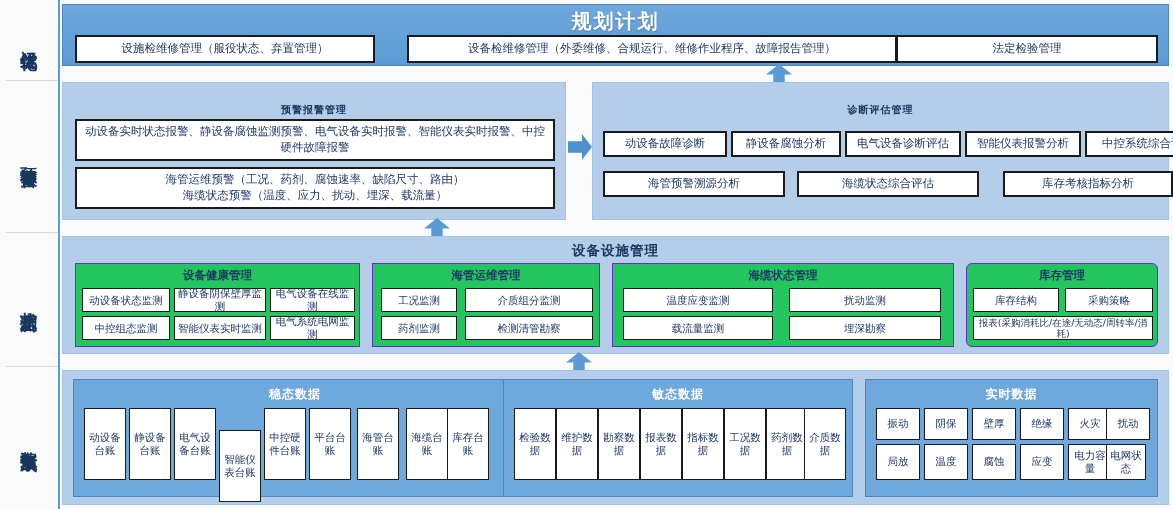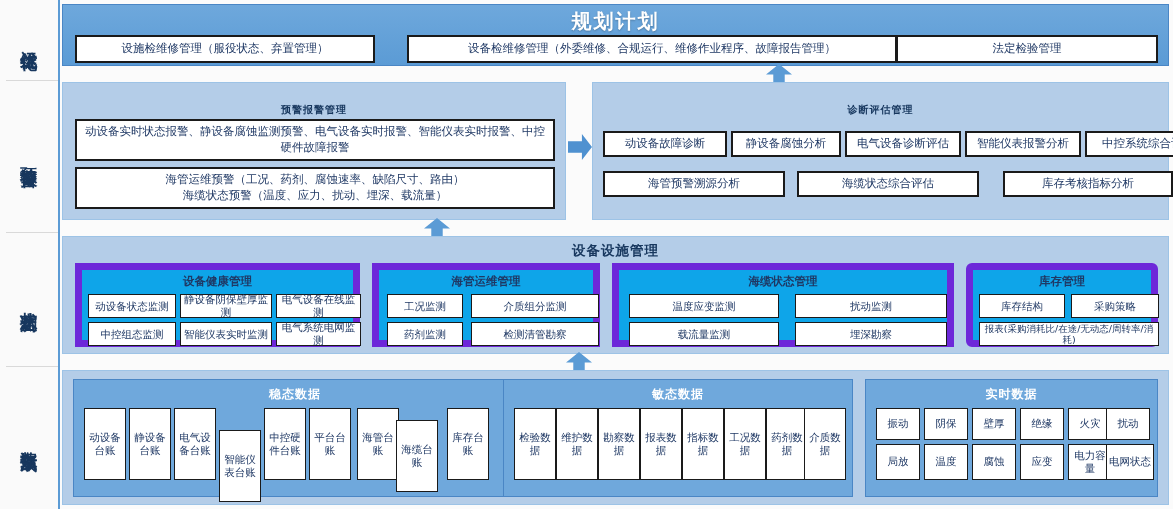--- a/index.html
+++ b/index.html
@@ -115,22 +115,22 @@
   #r2R-b2 { left: 204px; width: 182px; }
   #r2R-b3 { left: 398px; width: 170px; margin-left: 12px; }
 
   
   #row3 { left: 62px; top: 236px; width: 1107px; height: 118px; }
   #row3 .panel-title { top: 5px; font-size: 13.5px; }
 
   .subpanel {
     position: absolute;
     top: 26px;
-    background: #0ea5e9;
-    border: 7px solid #6d28d9;
+    background: #22c55e;
+    border: 1px solid #6d28d9;
   }
   .subpanel-title {
     position: absolute;
     left: 0; right: 0; top: 4px;
     text-align: center;
     color: #1f3864;
     font-size: 11.5px;
     font-weight: bold;
   }
   #sp1 { left: 12px;  width: 285px; height: 84px; }
@@ -321,21 +321,21 @@
 
     <div class="dgroup" id="dg1">
       <div class="dgroup-title">稳态数据</div>
       <div class="dcell tall" style="left:10px;">动设备台账</div>
       <div class="dcell tall" style="left:55px;">静设备台账</div>
       <div class="dcell tall" style="left:100px;">电气设备台账</div>
       <div class="dcell tall" style="left:145px;margin-top:22px;">智能仪表台账</div>
       <div class="dcell tall" style="left:190px;">中控硬件台账</div>
       <div class="dcell tall" style="left:235px;">平台台账</div>
       <div class="dcell tall" style="left:283px;">海管台账</div>
-      <div class="dcell tall" style="left:322px;margin-top:12px;">海缆台账</div>
+      <div class="dcell tall" style="left:332px;">海缆台账</div>
       <div class="dcell tall" style="left:373px;">库存台账</div>
     </div>
 
     <div class="dgroup" id="dg2">
       <div class="dgroup-title">敏态数据</div>
       <div class="dcell tall" style="left:10px;">检验数据</div>
       <div class="dcell tall" style="left:52px;">维护数据</div>
       <div class="dcell tall" style="left:94px;">勘察数据</div>
       <div class="dcell tall" style="left:136px;">报表数据</div>
       <div class="dcell tall" style="left:178px;">指标数据</div>
@@ -352,17 +352,17 @@
       <div class="dcell srow1" style="left:106px; width:44px;">壁厚</div>
       <div class="dcell srow1" style="left:154px; width:44px;">绝缘</div>
       <div class="dcell srow1" style="left:202px; width:44px;">火灾</div>
       <div class="dcell srow1" style="left:240px; width:44px;">扰动</div>
 
       <div class="dcell srow2" style="left:10px;  width:44px;">局放</div>
       <div class="dcell srow2" style="left:58px;  width:44px;">温度</div>
       <div class="dcell srow2" style="left:106px; width:44px;">腐蚀</div>
       <div class="dcell srow2" style="left:154px; width:44px;">应变</div>
       <div class="dcell srow2" style="left:202px; width:44px;">电力容量</div>
-      <div class="dcell srow2" style="left:240px; width:48px;text-align:center;">电网状态</div>
+      <div class="dcell srow2" style="left:240px; width:40px;text-align:center;">电网状态</div>
     </div>
   </div>
 
 </div>
 
 </body></html>

